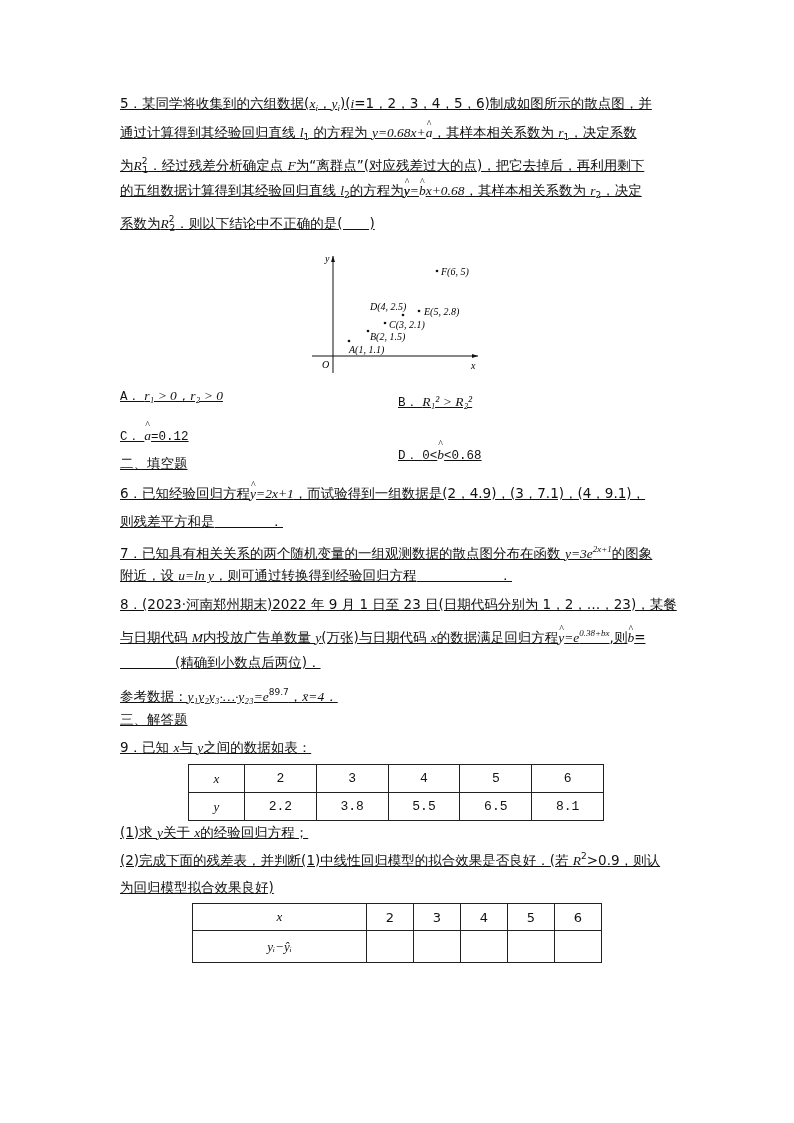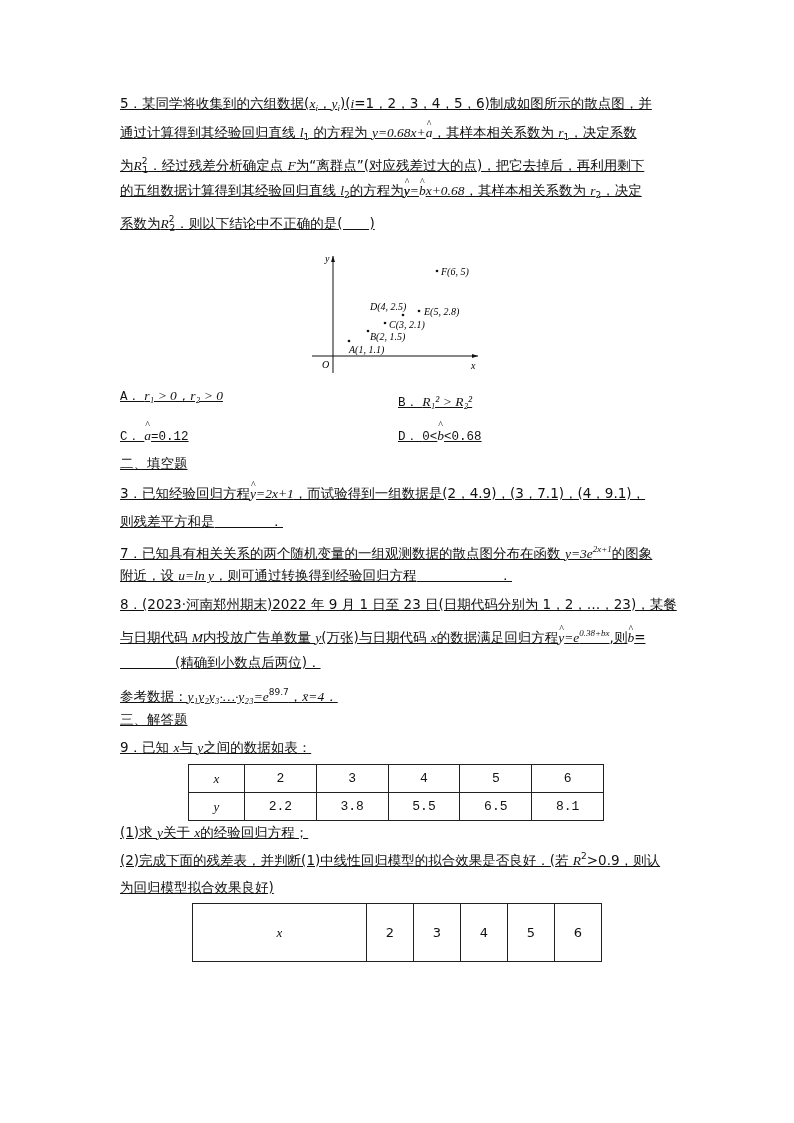--- a/index.html
+++ b/index.html
@@ -68,29 +68,29 @@
   <span class="it">r₁ &gt; 0，r₂ &gt; 0</span>
 </div>
 <div class="opt" style="left:398px;top:393px">
   <span class="mono">B．</span>
   <span class="it">R₁² &gt; R₂²</span>
 </div>
 <div class="opt" style="left:120px;top:427px">
   <span class="mono">C．</span>
   <span class="it hat">a</span><span class="mono">=0.12</span>
 </div>
-<div class="opt" style="left:398px;top:427px">
+<div class="opt" style="left:398px;top:446px">
   <span class="mono">D．</span>
   <span class="mono">0&lt;</span><span class="it hat">b</span><span class="mono">&lt;0.68</span>
 </div>
 
 <div class="line" style="top:454px">二、填空题</div>
 
 <div class="line" style="top:484px">
-  <span>3．已知经验回归方程</span><span class="it hat">y</span><span class="it">=2x+1</span><span>，而试验得到一组数据是(2，4.9)，(3，7.1)，(4，9.1)，</span>
+  <span>6．已知经验回归方程</span><span class="it hat">y</span><span class="it">=2x+1</span><span>，而试验得到一组数据是(2，4.9)，(3，7.1)，(4，9.1)，</span>
 </div>
 <div class="line" style="top:512px">
   <span>则残差平方和是</span><span class="blank" style="width:55px"></span><span>．</span>
 </div>
 
 <div class="line" style="top:540px">
   <span>7．已知具有相关关系的两个随机变量的一组观测数据的散点图分布在函数 </span><span class="it">y=3e</span><span class="sup it">2x+1</span><span>的图象</span>
 </div>
 <div class="line" style="top:566px">
   <span>附近，设 </span><span class="it">u=ln y</span><span>，则可通过转换得到经验回归方程</span><span class="blank" style="width:82px"></span><span>．</span>
@@ -145,14 +145,22 @@
 <table class="dt" style="left:192px;top:903px;width:410px;height:59px">
   <tbody>
       <tr style="height:27px">
     <td style="width:173px" class="it">x</td>
     <td>2</td>
     <td>3</td>
     <td>4</td>
     <td>5</td>
     <td>6</td>
   </tr>
+  <tr style="height:32px">
+    <td class="it">yᵢ−ŷᵢ</td>
+    <td></td>
+    <td></td>
+    <td></td>
+    <td></td>
+    <td></td>
+  </tr>
 </tbody>
   </table>
 
 </body></html>

